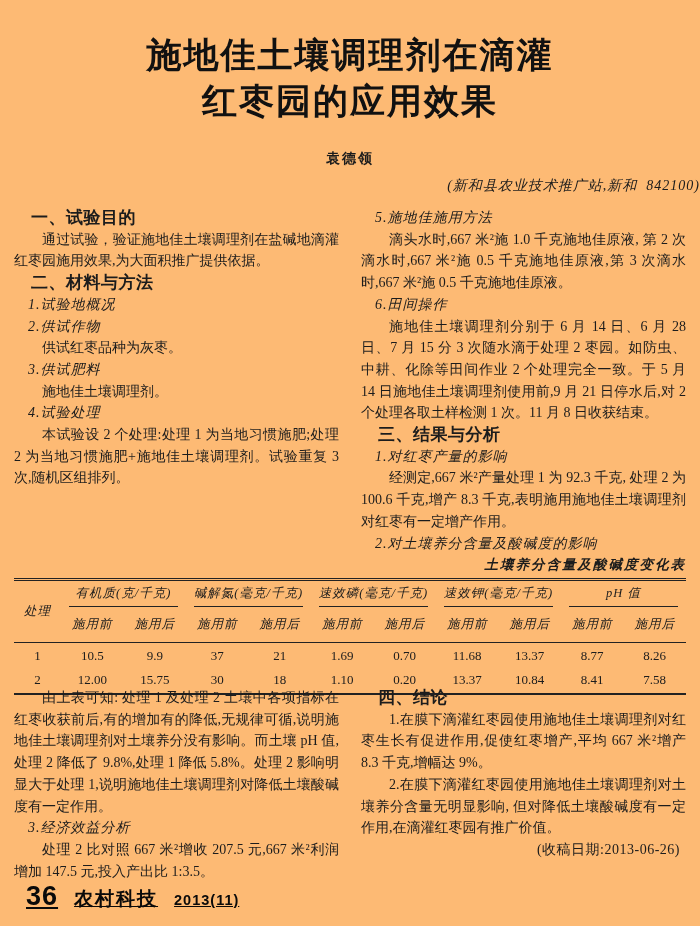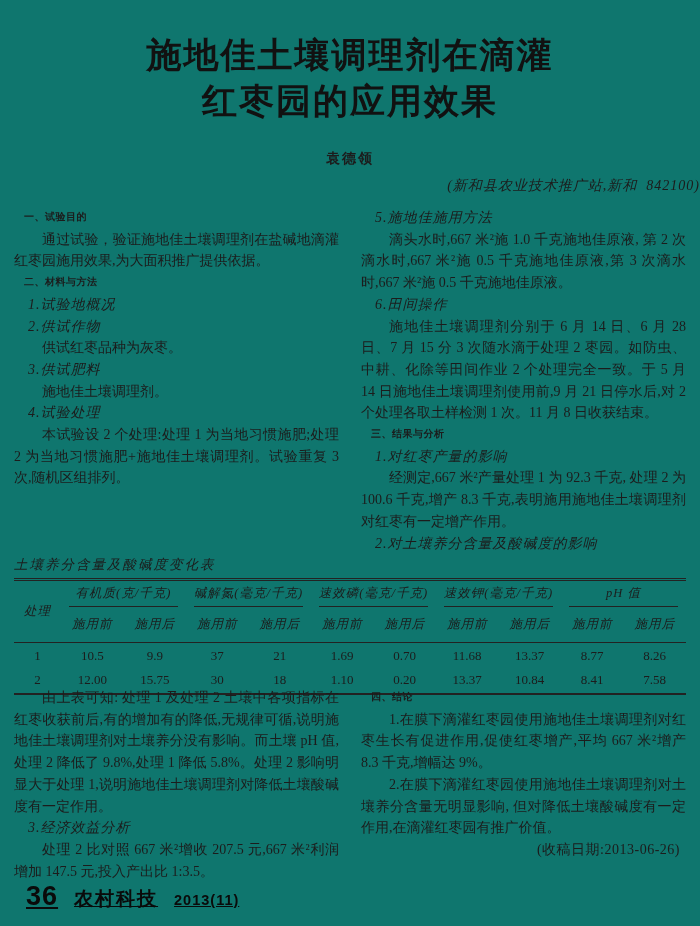--- a/index.html
+++ b/index.html
@@ -1,19 +1,19 @@
 <!DOCTYPE html>
 <html><head>
 <meta charset="utf-8">
 <style>
   * { margin:0; padding:0; box-sizing:border-box; }
   html,body { background:#e8e6e2; }
   .page {
     position:relative; width:700px; height:926px; margin:0 auto;
-    background:#0f766e; color:#1c1c1c; overflow:hidden;
+    background:#fdba74; color:#1c1c1c; overflow:hidden;
     font-family:"Liberation Serif","DejaVu Serif",serif;
   }
   
   .title {
     position:absolute; top:32px; left:0; right:0; text-align:center;
     font-family:"Liberation Sans","DejaVu Sans",sans-serif;
     font-weight:bold; font-size:35px; line-height:1.32; letter-spacing:2px;
     color:#111;
   }
   .author {
@@ -23,31 +23,31 @@
   .affiliation {
     position:absolute; top:177px; left:0; right:0; text-align:right;
     font-size:14px; font-style:italic; letter-spacing:1px; white-space:pre-wrap;
   }
   
   .cols { position:absolute; left:14px; right:14px; display:flex; gap:22px; }
   .cols-top { top:207px; height:348px; }
   .cols-bottom { top:687px; height:194px; }
   .col { width:325px; font-size:14px; line-height:21.7px; text-align:justify; }
   .sec-h {
-    font-family:Liberation Mono, monospace;
-    font-weight:bold; font-size:10px; text-indent:1em; letter-spacing:0.5px;
+    font-family:Liberation Serif, serif;
+    font-weight:bold; font-size:17px; text-indent:1em; letter-spacing:0.5px;
   }
   .sub-h { font-style:italic; text-indent:1em; letter-spacing:1px; }
   .para { text-indent:2em; }
   .date-line { text-align:right; padding-right:6px; letter-spacing:0.5px; }
   
   .table-block { position:absolute; top:556px; left:14px; right:14px; }
   .tbl-title {
-    text-align:left; font-size:13.5px; font-style:italic;
-    letter-spacing:2px; margin-bottom:4px;
+    text-align:right; font-size:13.5px; font-style:italic;
+    letter-spacing:2px; margin-bottom:4px;font-weight:bold;
   }
   table.soil {
     width:100%; border-collapse:collapse;
     border-top:3px double #222; border-bottom:2px solid #222;
     font-size:12.5px;
   }
   table.soil th, table.soil td { font-weight:normal; text-align:center; padding:0; }
   table.soil thead th { font-style:italic; letter-spacing:1px; }
   tr.h1 th { height:27px; vertical-align:middle; }
   tr.h2 th { height:36px; vertical-align:middle; border-bottom:1px solid #222; }

